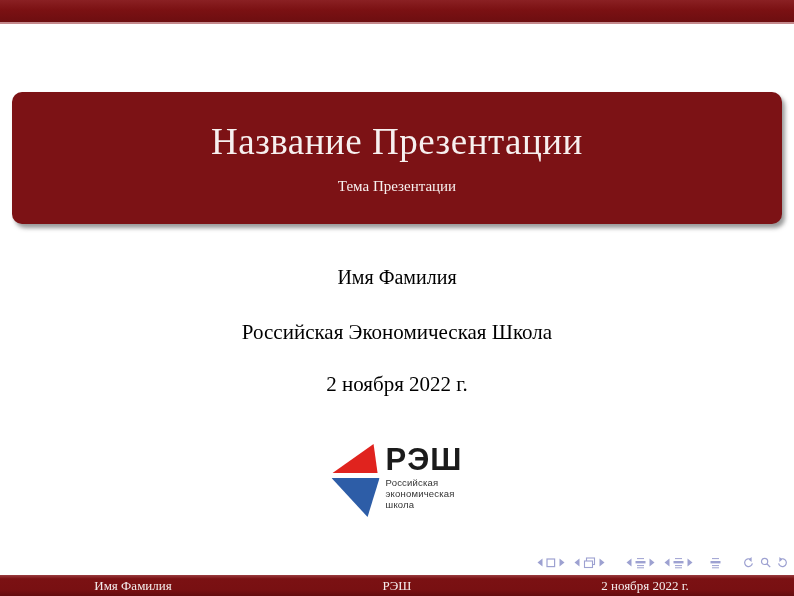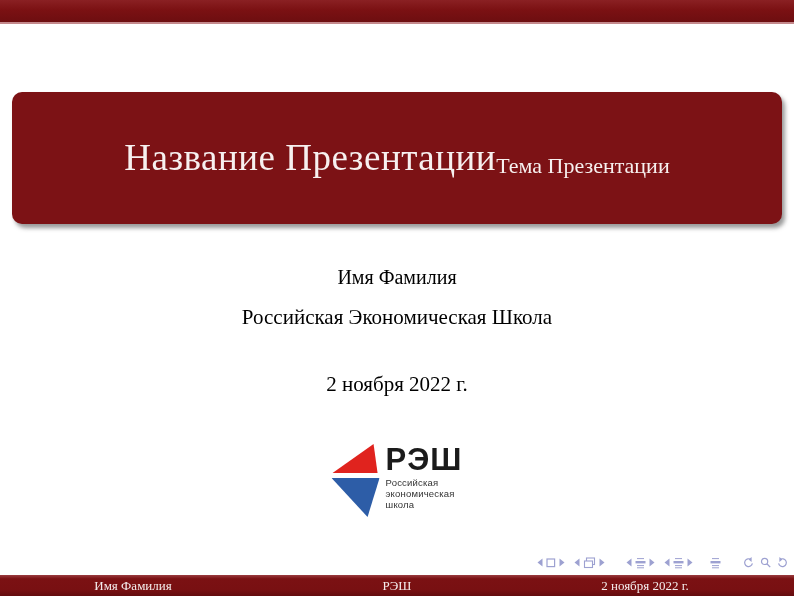--- a/index.html
+++ b/index.html
@@ -12,29 +12,29 @@
   .headbar {
     position:absolute; top:0; left:0; width:794px; height:22px;
     background:linear-gradient(180deg, #8a2023 0%, #7b1113 45%, #6d0e10 100%);
     border-bottom:2px solid #c4898c;
   }
   
   .titlebox {
     position:absolute; left:12px; top:92px; width:770px; height:132px;
     background:#7c1215; border-radius:10px;
     box-shadow:3px 4px 4px rgba(70,70,70,0.55);
-    display:flex; flex-direction:row; align-items:center; justify-content:center;
+    display:flex; flex-direction:column; align-items:center; justify-content:center;
     color:#f7f0ef; text-align:center;
   }
   .titlebox .title { font-size:37px; line-height:1.15; letter-spacing:0.5px; }
-  .titlebox .subtitle { font-size:22px; margin-top:15px; }
+  .titlebox .subtitle { font-size:15px; margin-top:15px; }
   
   .centerline { position:absolute; left:0; width:794px; text-align:center; color:#000; }
   .author-line    { top:266px; font-size:20px; }
-  .institute-line { top:305px; font-size:21px; }
+  .institute-line { top:320px; font-size:21px; }
   .date-line      { top:372px; font-size:21px; }
   
   .logo {
     position:absolute; top:443px; left:50%; transform:translateX(-50%);
     display:flex; align-items:flex-start; gap:6px;
   }
   .logo-mark { display:block; margin-top:1px; }
   .logo-text { display:flex; flex-direction:column; margin-top:2px; }
   .logo-acronym {
     font-family:"Liberation Sans", sans-serif; font-weight:bold;

